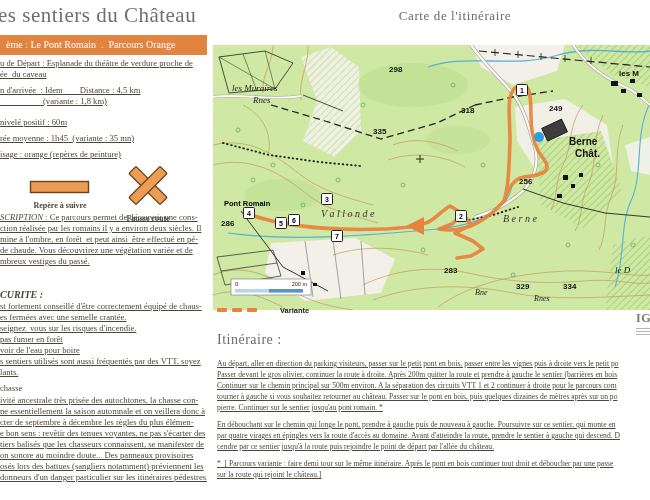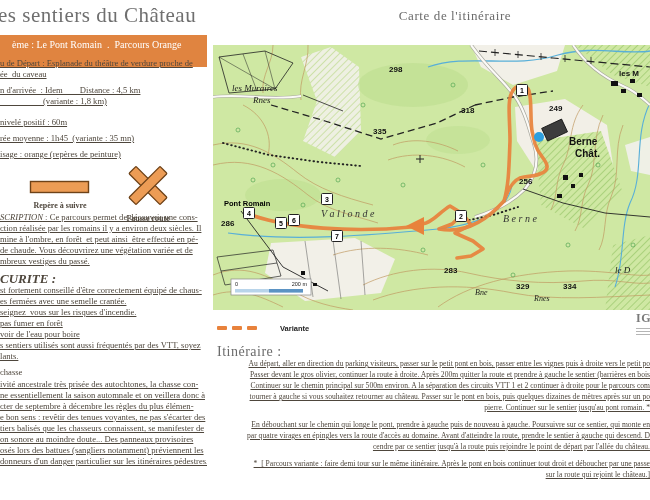--- a/index.html
+++ b/index.html
@@ -1,46 +1,46 @@
 <!DOCTYPE html>
 <html><head>
 <meta charset="utf-8">
 <style>
   html,body{margin:0;padding:0;}
   body{width:650px;height:500px;position:relative;overflow:hidden;background:#ffffff;
        font-family:"Liberation Serif",serif;color:#4e463c;}
   .left-col{position:absolute;left:0;top:0;width:207px;height:500px;overflow:hidden;}
   .doc-title{position:absolute;left:-2px;top:3px;font-size:21px;color:#6f6f6f;white-space:pre;letter-spacing:.5px;}
-  .banner{position:absolute;left:0;top:35px;width:207px;height:32px;background:#E08440;
-          color:#ffffff;font-size:10px;line-height:20px;padding-left:12px;white-space:pre;box-sizing:border-box;}
+  .banner{position:absolute;left:0;top:35px;width:207px;height:20px;background:#E08440;
+          color:#ffffff;font-size:10px;line-height:20px;padding-left:6px;white-space:pre;box-sizing:border-box;}
   .flow{position:absolute;left:0;top:58px;width:207px;font-size:8.6px;line-height:11px;}
   .line{white-space:pre;height:11px;overflow:hidden;text-decoration:underline;}
   .line:empty{height:5px;}
   .symbols{position:relative;height:48px;margin-top:4px;}
   .sym-col{position:absolute;top:0;text-align:center;font-weight:bold;}
   .sym-col.bar{left:14px;width:92px;}
   .sym-col.cross{left:112px;width:72px;}
   .sym-label{font-size:8px;margin-top:2px;}
   .sym-col.bar svg{margin-top:16px;}
   .it{font-style:italic;}
-  .sec-head{font-style:italic;font-weight:bold;font-size:13px;margin-top:6px;height:12px;white-space:pre;}
+  .sec-head{font-style:italic;font-weight:bold;font-size:10px;margin-top:22px;height:12px;white-space:pre;}
   .chasse-head{margin-top:5px;height:12px;white-space:pre;font-size:8.6px;}
   .map-title{position:absolute;left:355px;top:8px;width:200px;text-align:center;
              font-size:13px;color:#6b6b6b;letter-spacing:.6px;}
   .map-wrap{position:absolute;left:213px;top:45px;width:437px;height:265px;overflow:hidden;}
-  .map-legend{position:absolute;left:217px;top:318px;height:10px;}
+  .map-legend{position:absolute;left:217px;top:300px;height:10px;}
   .map-legend .dash{display:inline-block;width:10px;height:4px;background:#E8823C;margin-right:5px;vertical-align:middle;border-radius:1px;}
   .map-legend .lbl{display:inline-block;margin-left:14px;font-family:"Liberation Sans",sans-serif;
                    font-weight:bold;font-size:7.5px;color:#222;vertical-align:middle;}
   .ign{position:absolute;left:636px;top:311px;width:30px;color:#7a7a7a;}
   .ign .ig{font-size:12px;font-weight:bold;letter-spacing:.5px;}
   .ign .tl{width:22px;height:1px;background:#b5b5b5;margin-top:2px;}
-  .itin-head{position:absolute;left:217px;top:344px;font-size:14px;color:#6b6b6b;letter-spacing:.5px;}
+  .itin-head{position:absolute;left:217px;top:332px;font-size:14px;color:#6b6b6b;letter-spacing:.5px;}
   .itin{position:absolute;left:217px;top:358px;width:433px;font-size:7.6px;line-height:11px;overflow:hidden;}
-  .itin .para{margin-bottom:6px;text-align:right;}
+  .itin .para{margin-bottom:6px;}
   svg text{font-family:"Liberation Sans",sans-serif;}
   text.ev{font-size:8px;font-weight:bold;fill:#111;}
   text.pl{font-size:9px;font-style:italic;font-family:"Liberation Serif",serif;fill:#1c1c1c;}
   text.pl2{font-size:8px;font-style:italic;font-family:"Liberation Serif",serif;fill:#1c1c1c;}
   text.big{font-size:10px;font-weight:bold;fill:#111;}
   text.pr{font-size:7.5px;font-weight:bold;fill:#000;}
   text.va{font-size:10px;font-style:italic;font-family:"Liberation Serif",serif;fill:#333;}
   text.wp{font-size:7px;font-weight:bold;fill:#000;text-anchor:middle;}
   text.sc{font-size:5.5px;fill:#222;}
 </style>

